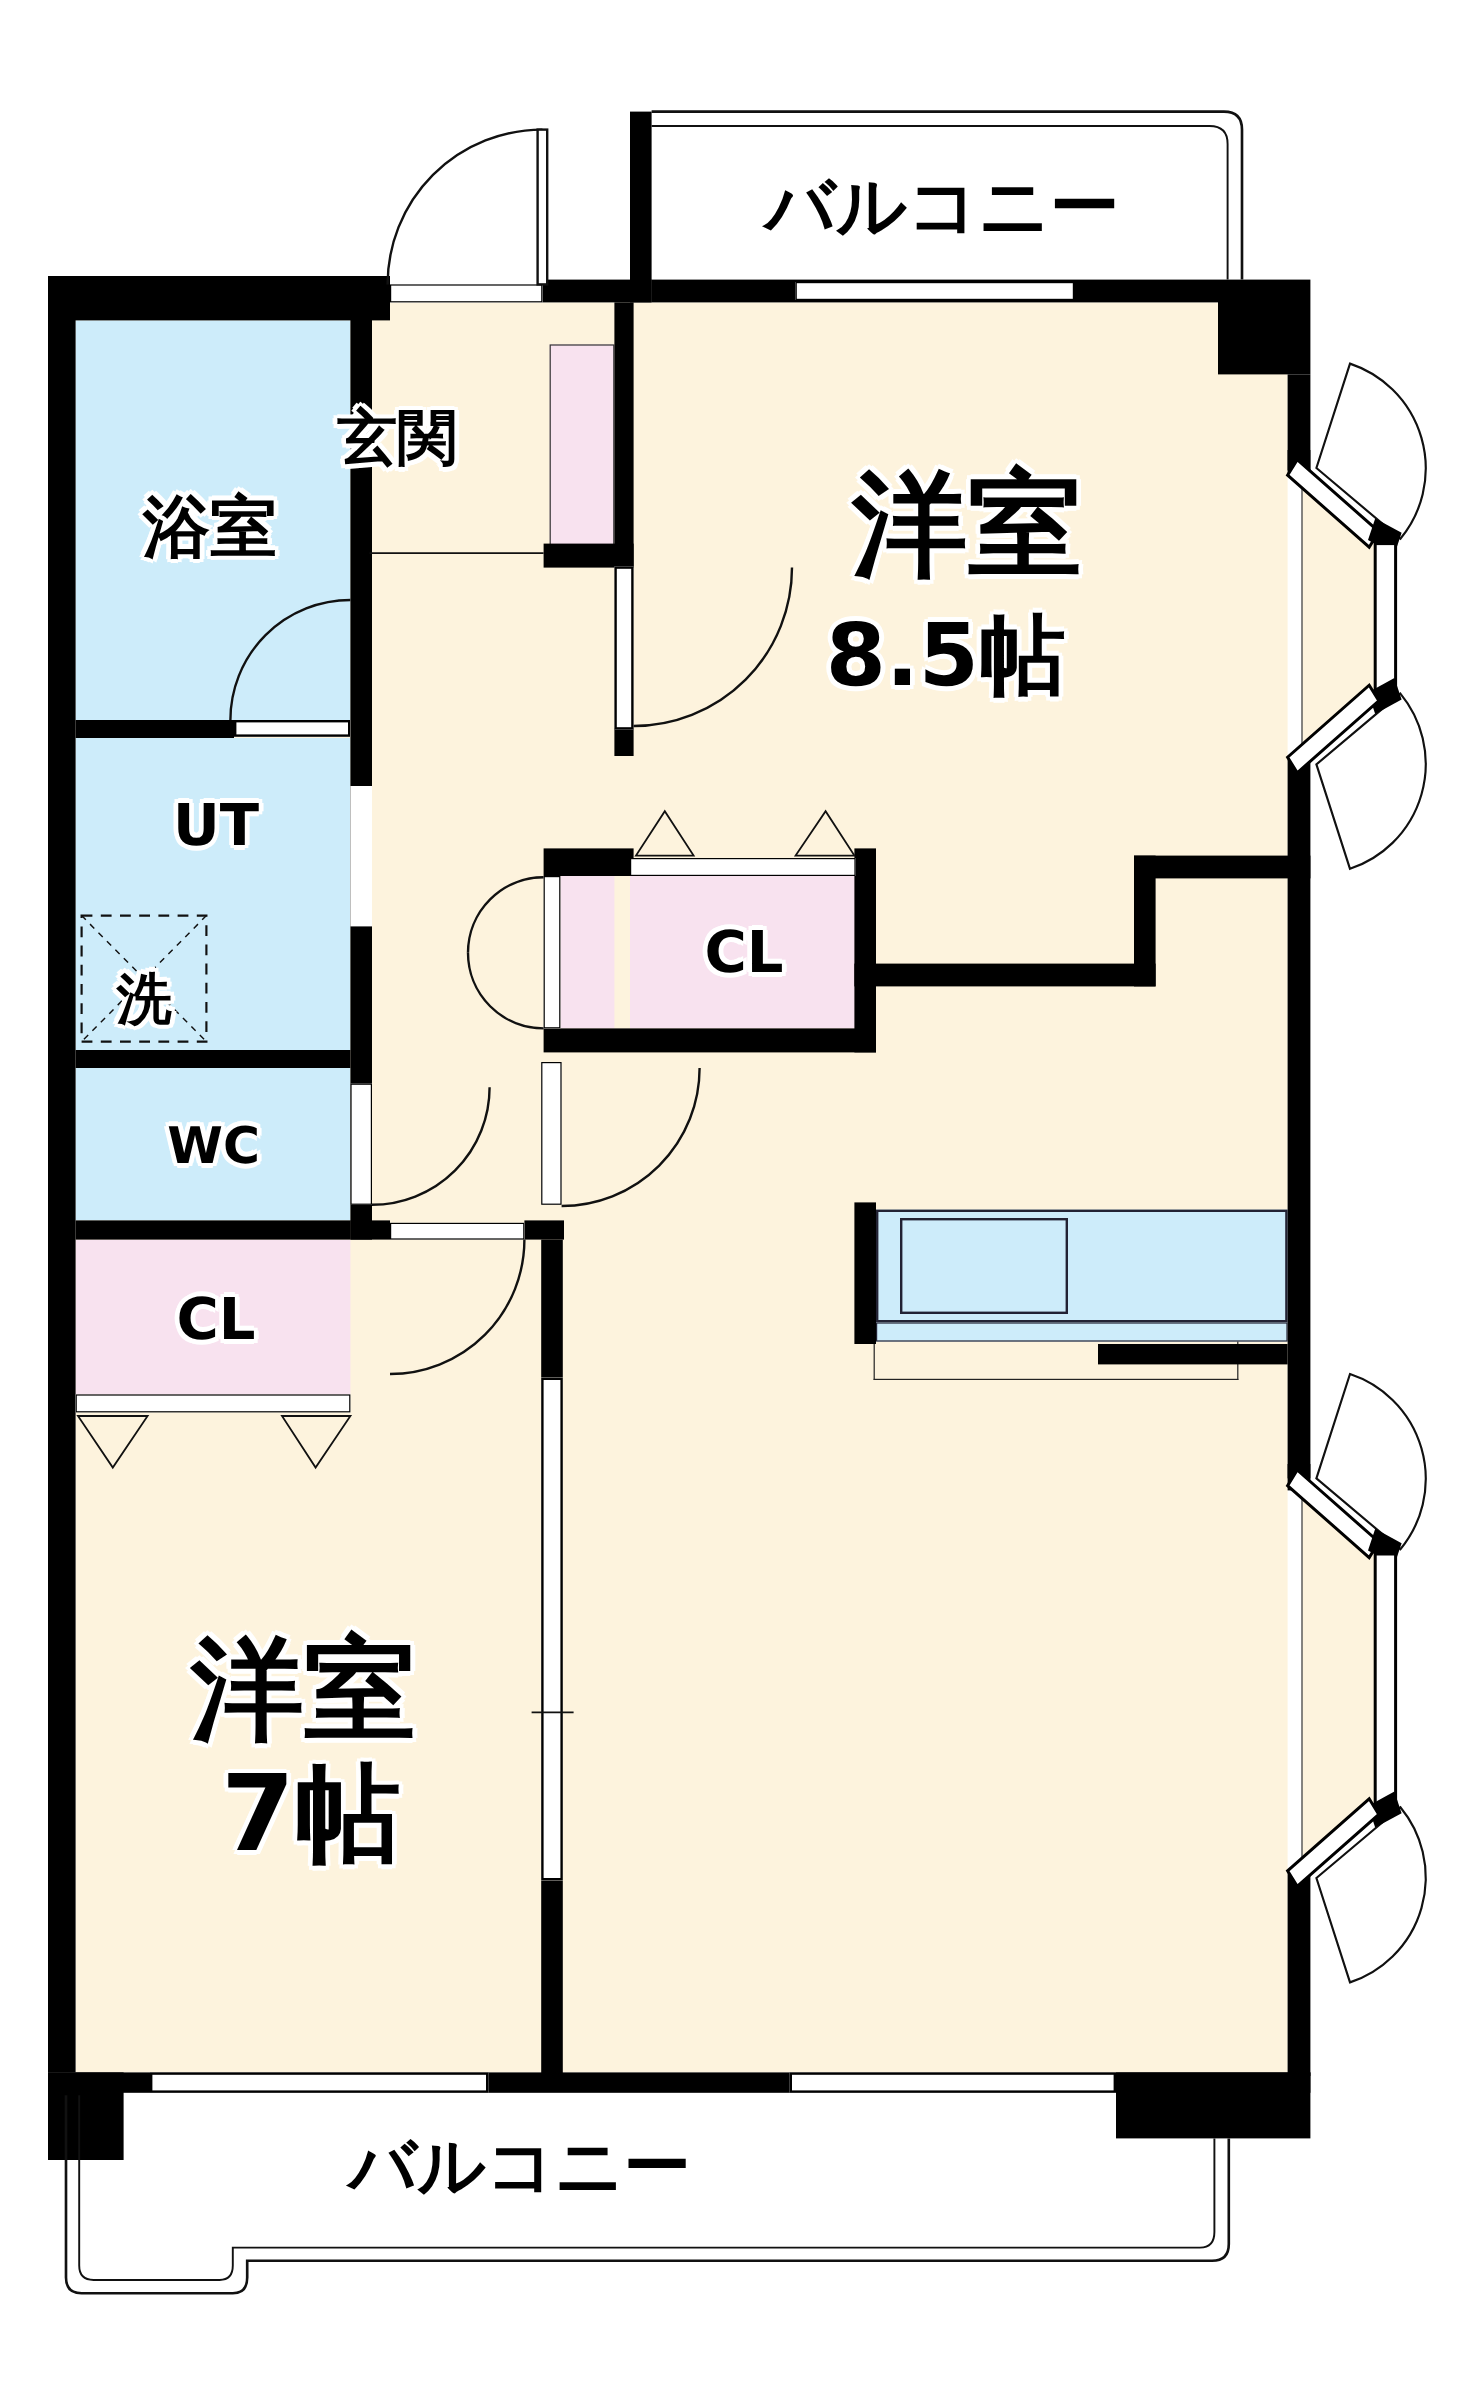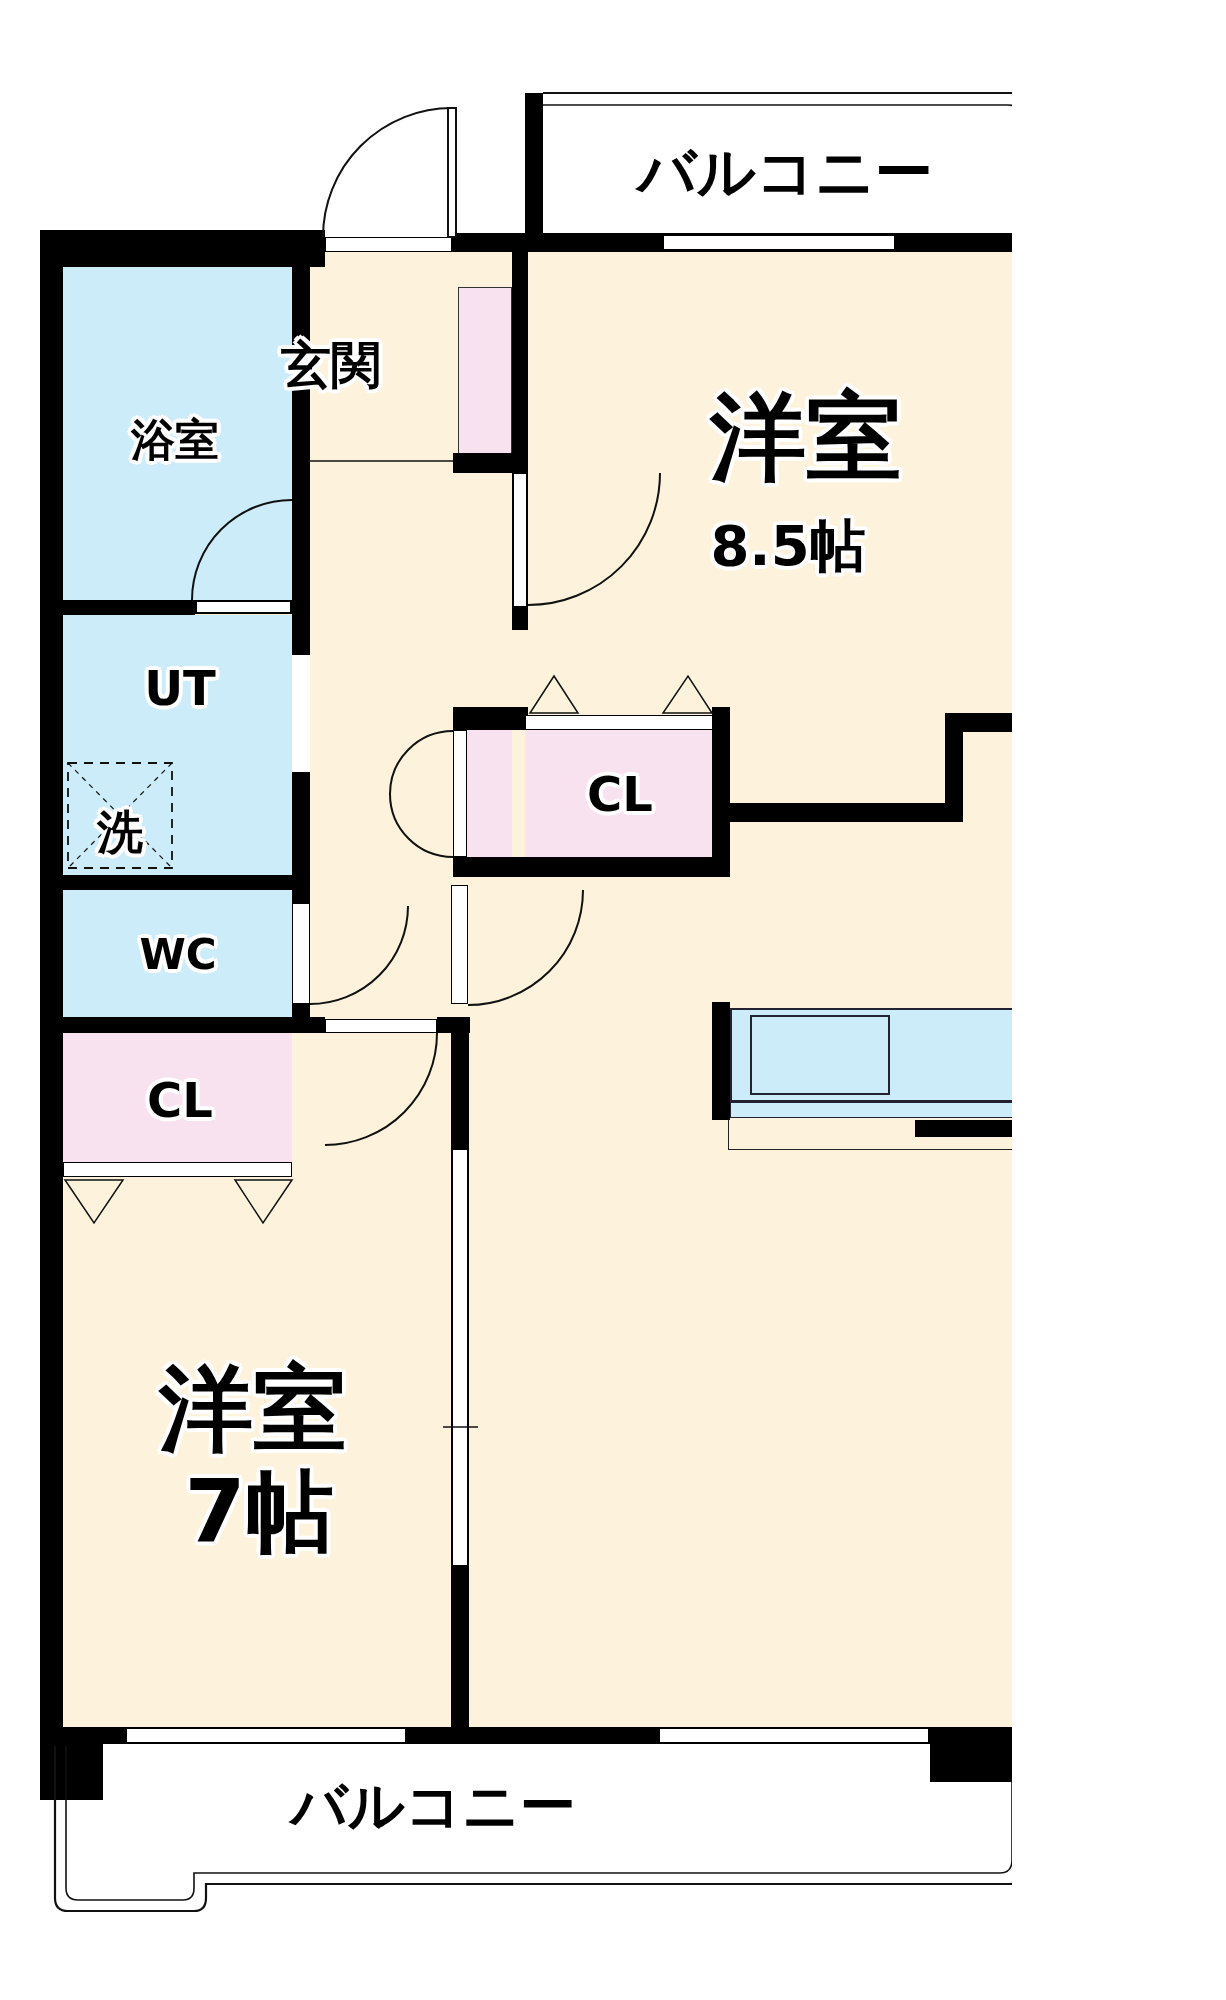--- a/index.html
+++ b/index.html
@@ -1,16 +1,16 @@
 <!DOCTYPE html>
 <html><head>
 <meta charset="utf-8">
 <style>
   html,body{margin:0;padding:0;background:#fff;}
-  #plan{position:relative;width:1012px;height:2000px;background:#ffffff;overflow:hidden;
+  #plan{position:relative;width:1226px;height:2000px;background:#ffffff;overflow:hidden;
         font-family:"DejaVu Sans","Liberation Sans",sans-serif;font-weight:bold;color:#000;}
   #plan *{position:absolute;box-sizing:border-box;}
   .f{background:#fdf3dd;}
   .blue{background:#cdecfa;}
   .pink{background:#f8e2ef;}
   .w{background:#000;}
   .d{background:#fff;border:2px solid #000;}
   .lbl{transform:translate(-50%,-50%);white-space:nowrap;line-height:1;
        text-shadow:-3px -3px 0 #fff,3px -3px 0 #fff,-3px 3px 0 #fff,3px 3px 0 #fff,
                    0 -4px 0 #fff,0 4px 0 #fff,-4px 0 0 #fff,4px 0 0 #fff;}
@@ -134,24 +134,24 @@
     <polygon points="1140,1505 1162,1493 1168,1511 1146,1523" fill="#000"></polygon>
     <polygon points="1081,1572 1149,1512 1141,1499 1073,1559" fill="#fff" stroke="#000" stroke-width="2.5"></polygon>
 
     <path d="M 543,93 H 1020 Q 1035,93 1035,108 V 233" fill="none" stroke="#111" stroke-width="2.2"></path>
     <path d="M 543,105 H 1008 Q 1023,105 1023,120 V 233" fill="none" stroke="#111" stroke-width="1.6"></path>
     <path d="M 55,1746 V 1898 Q 55,1911 68,1911 H 194 Q 206,1911 206,1898 V 1884 H 1010 Q 1024,1884 1024,1870 V 1782" fill="none" stroke="#111" stroke-width="2.2"></path>
     <path d="M 66,1746 V 1888 Q 66,1900 78,1900 H 183 Q 194,1900 194,1888 V 1873 H 1000 Q 1012,1873 1012,1860 V 1782" fill="none" stroke="#111" stroke-width="1.6"></path>
   </svg>
 
   <div class="lbl" style="left:785px;top:172px;font-size:58px;">バルコニー</div>
-  <div class="lbl" style="left:175px;top:440px;font-size:44px;">浴室</div>
+  <div class="lbl" style="left:175px;top:440px;font-size:56px;">浴室</div>
   <div class="lbl" style="left:331px;top:365px;font-size:50px;">玄関</div>
   <div class="lbl" style="left:806px;top:437px;font-size:96px;">洋室</div>
-  <div class="lbl" style="left:788px;top:546px;font-size:56px;">8.5帖</div>
+  <div class="lbl" style="left:788px;top:546px;font-size:72px;">8.5帖</div>
   <div class="lbl" style="left:180px;top:688px;font-size:48px;">UT</div>
   <div class="lbl" style="left:120px;top:832px;font-size:46px;">洗</div>
   <div class="lbl" style="left:178px;top:955px;font-size:42px;">WC</div>
   <div class="lbl" style="left:180px;top:1100px;font-size:48px;">CL</div>
   <div class="lbl" style="left:620px;top:794px;font-size:48px;">CL</div>
   <div class="lbl" style="left:253px;top:1409px;font-size:94px;">洋室</div>
   <div class="lbl" style="left:259px;top:1512px;font-size:88px;">7帖</div>
   <div class="lbl" style="left:433px;top:1806px;font-size:56px;">バルコニー</div>
 
 </div>

